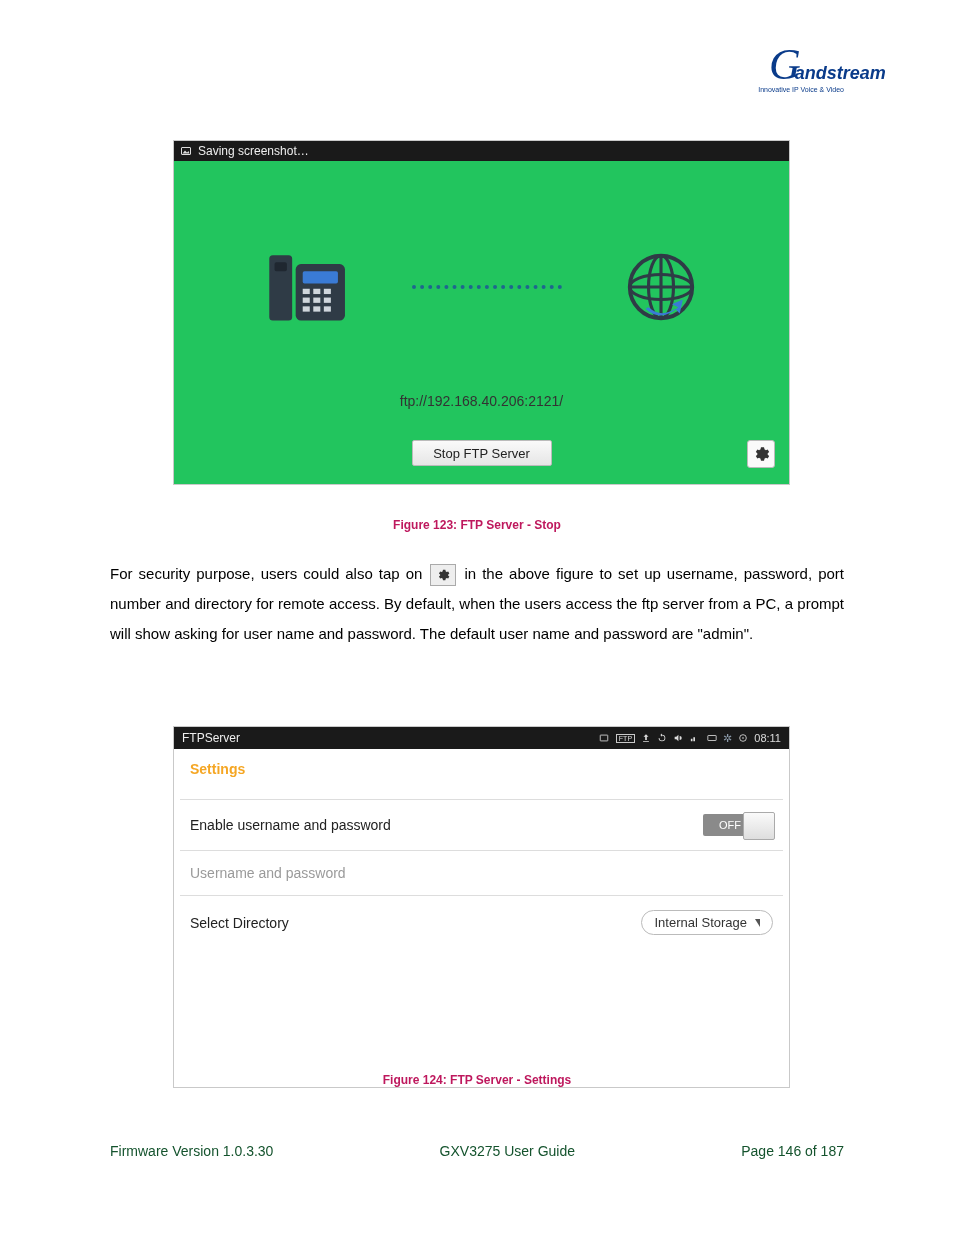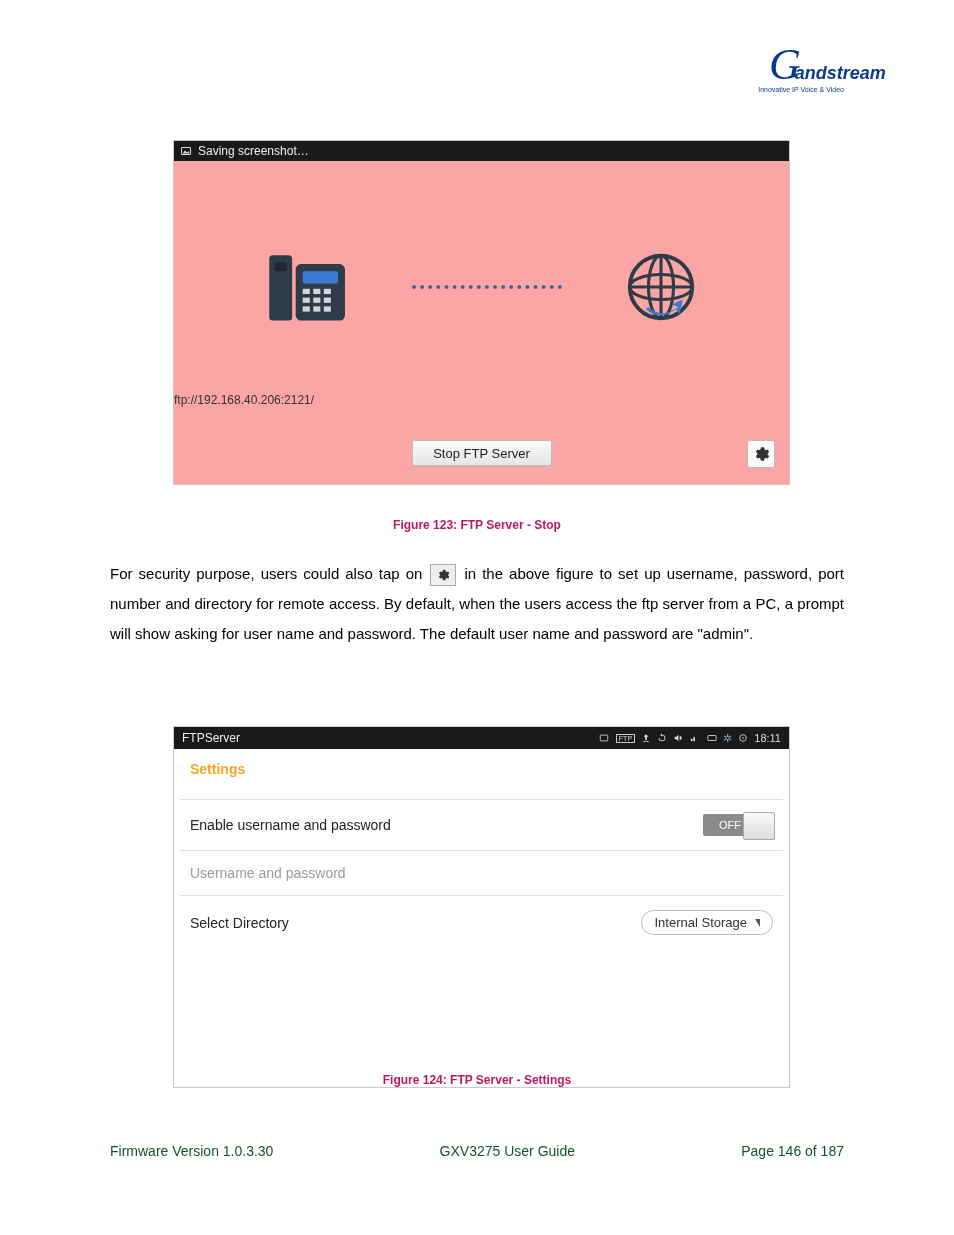--- a/index.html
+++ b/index.html
@@ -52,21 +52,21 @@
     margin-top: 2px;
   }
   
   .shot1 {
     position: absolute;
     left: 63px;
     top: 90px;
     width: 617px;
     height: 345px;
     border: 1px solid #c9c9c9;
-    background: #fca5a5;
+    background: #22c55e;
   }
   .shot1-titlebar {
     height: 20px;
     background: #1a1a1a;
     color: #eee;
     font-size: 12px;
     display: flex;
     align-items: center;
     padding: 0 6px;
     gap: 6px;
@@ -87,21 +87,22 @@
   .dotted-line {
     width: 150px;
     height: 0;
     border-top: 4px dotted #1e4f9a;
     opacity: 0.8;
   }
   .ftp-url {
     position: absolute;
     left: 0; right: 0;
     top: 232px;
-    font-size: 12px;
+    text-align: center;
+    font-size: 14px;
     color: #333;
   }
   .stop-btn {
     position: absolute;
     left: 50%;
     transform: translateX(-50%);
     bottom: 18px;
     width: 140px;
     height: 26px;
     background: linear-gradient(#fafafa,#e6e6e6);
@@ -345,21 +346,21 @@
             <path fill="#ddd" d="M2 20 H6 V14 H2 Z M8 20 H12 V10 H8 Z"></path>
           </svg>
         <svg width="10" height="10" viewBox="0 0 24 24">
             <rect x="2" y="6" width="20" height="12" rx="1" fill="none" stroke="#ddd" stroke-width="2"></rect>
           </svg>
         <span style="color:#9ab;">✲</span>
         <svg width="10" height="10" viewBox="0 0 24 24">
             <circle cx="12" cy="12" r="8" fill="none" stroke="#ddd" stroke-width="2"></circle>
             <circle cx="12" cy="12" r="2" fill="#ddd"></circle>
           </svg>
-        <span>18:11</span>
+        <span>08:11</span>
       </div>
     </div>
     <div class="settings-head">Settings</div>
     <div class="settings-list">
       <div class="set-row">
         <span>Enable username and password</span>
         <div class="toggle-off">
           <span class="toggle-off-label">OFF</span>
         </div>
       </div>

